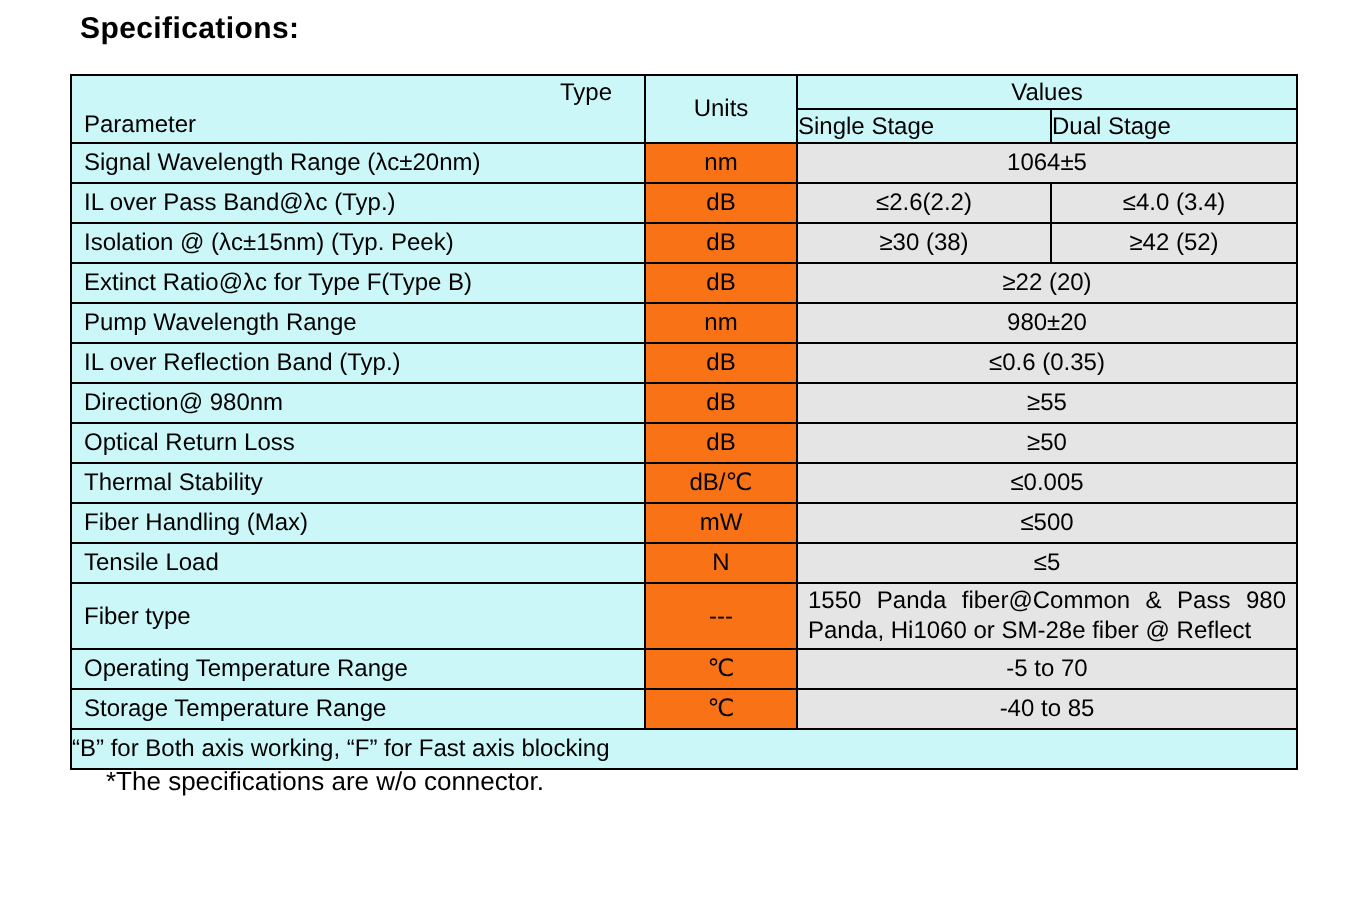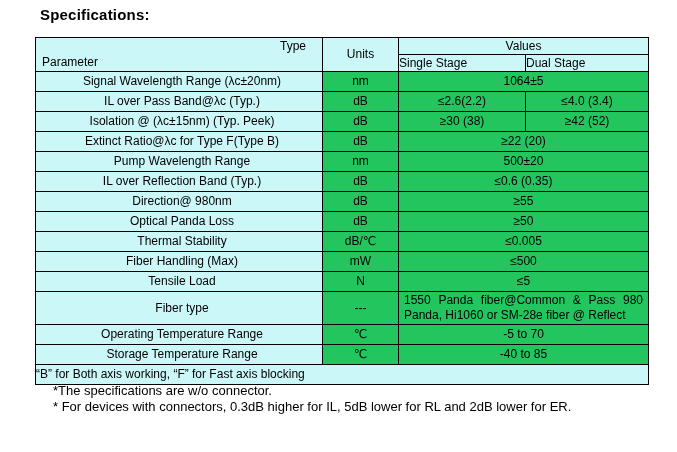--- a/index.html
+++ b/index.html
@@ -60,25 +60,25 @@
     font-size: 12px;
   }
   th.units-head { background: var(--cell-bg, #ccf7f9); text-align: center; }
   th.values-head { height: 16px; background: var(--cell-bg, #ccf7f9); text-align: center; }
   th.stage-head { height: 16px; background: var(--cell-bg, #ccf7f9); text-align: left; }
 
   tbody tr { height: 20px; }
   tbody tr.tall { height: 30px; }
   td.param {
     background: var(--cell-bg, #ccf7f9);
-    text-align: center;
+    text-align: left;
     padding-left: 6px;
   }
-  td.units { text-align: center; background: #22c55e; }
-  td.val { text-align: center; background: #22c55e; }
+  td.units { text-align: center; background: #f97316; }
+  td.val { text-align: center; background: #e5e5e5; }
   td.val.justify {
     text-align: justify;
     padding: 1px 5px;
   }
   td.footer-cell {
     height: 19px;
     background: var(--cell-bg, #ccf7f9);
     text-align: left;
   }
 
@@ -136,34 +136,34 @@
           <td class="val">≥42 (52)</td>
         </tr>
         <tr>
           <td class="param">Extinct Ratio@λc for Type F(Type B)</td>
           <td class="units">dB</td>
           <td colspan="2" class="val">≥22 (20)</td>
         </tr>
         <tr>
           <td class="param">Pump Wavelength Range</td>
           <td class="units">nm</td>
-          <td colspan="2" class="val">500±20</td>
+          <td colspan="2" class="val">980±20</td>
         </tr>
         <tr>
           <td class="param">IL over Reflection Band (Typ.)</td>
           <td class="units">dB</td>
           <td colspan="2" class="val">≤0.6 (0.35)</td>
         </tr>
         <tr>
           <td class="param">Direction@ 980nm</td>
           <td class="units">dB</td>
           <td colspan="2" class="val">≥55</td>
         </tr>
         <tr>
-          <td class="param">Optical Panda Loss</td>
+          <td class="param">Optical Return Loss</td>
           <td class="units">dB</td>
           <td colspan="2" class="val">≥50</td>
         </tr>
         <tr>
           <td class="param">Thermal Stability</td>
           <td class="units">dB/℃</td>
           <td colspan="2" class="val">≤0.005</td>
         </tr>
         <tr>
           <td class="param">Fiber Handling (Max)</td>
@@ -193,15 +193,14 @@
       </tbody>
     <tfoot>
       <tr>
         <td colspan="4" class="footer-cell">“B” for Both axis working, “F” for Fast axis blocking</td>
       </tr>
     </tfoot>
   </table>
 
   <div class="footnotes" id="footnotes">
       <div class="footnote">*The specifications are w/o connector.</div>
-      <div class="footnote">* For devices with connectors, 0.3dB higher for IL, 5dB lower for RL and 2dB lower for ER.</div>
     </div>
 </div>
 
 </body></html>

